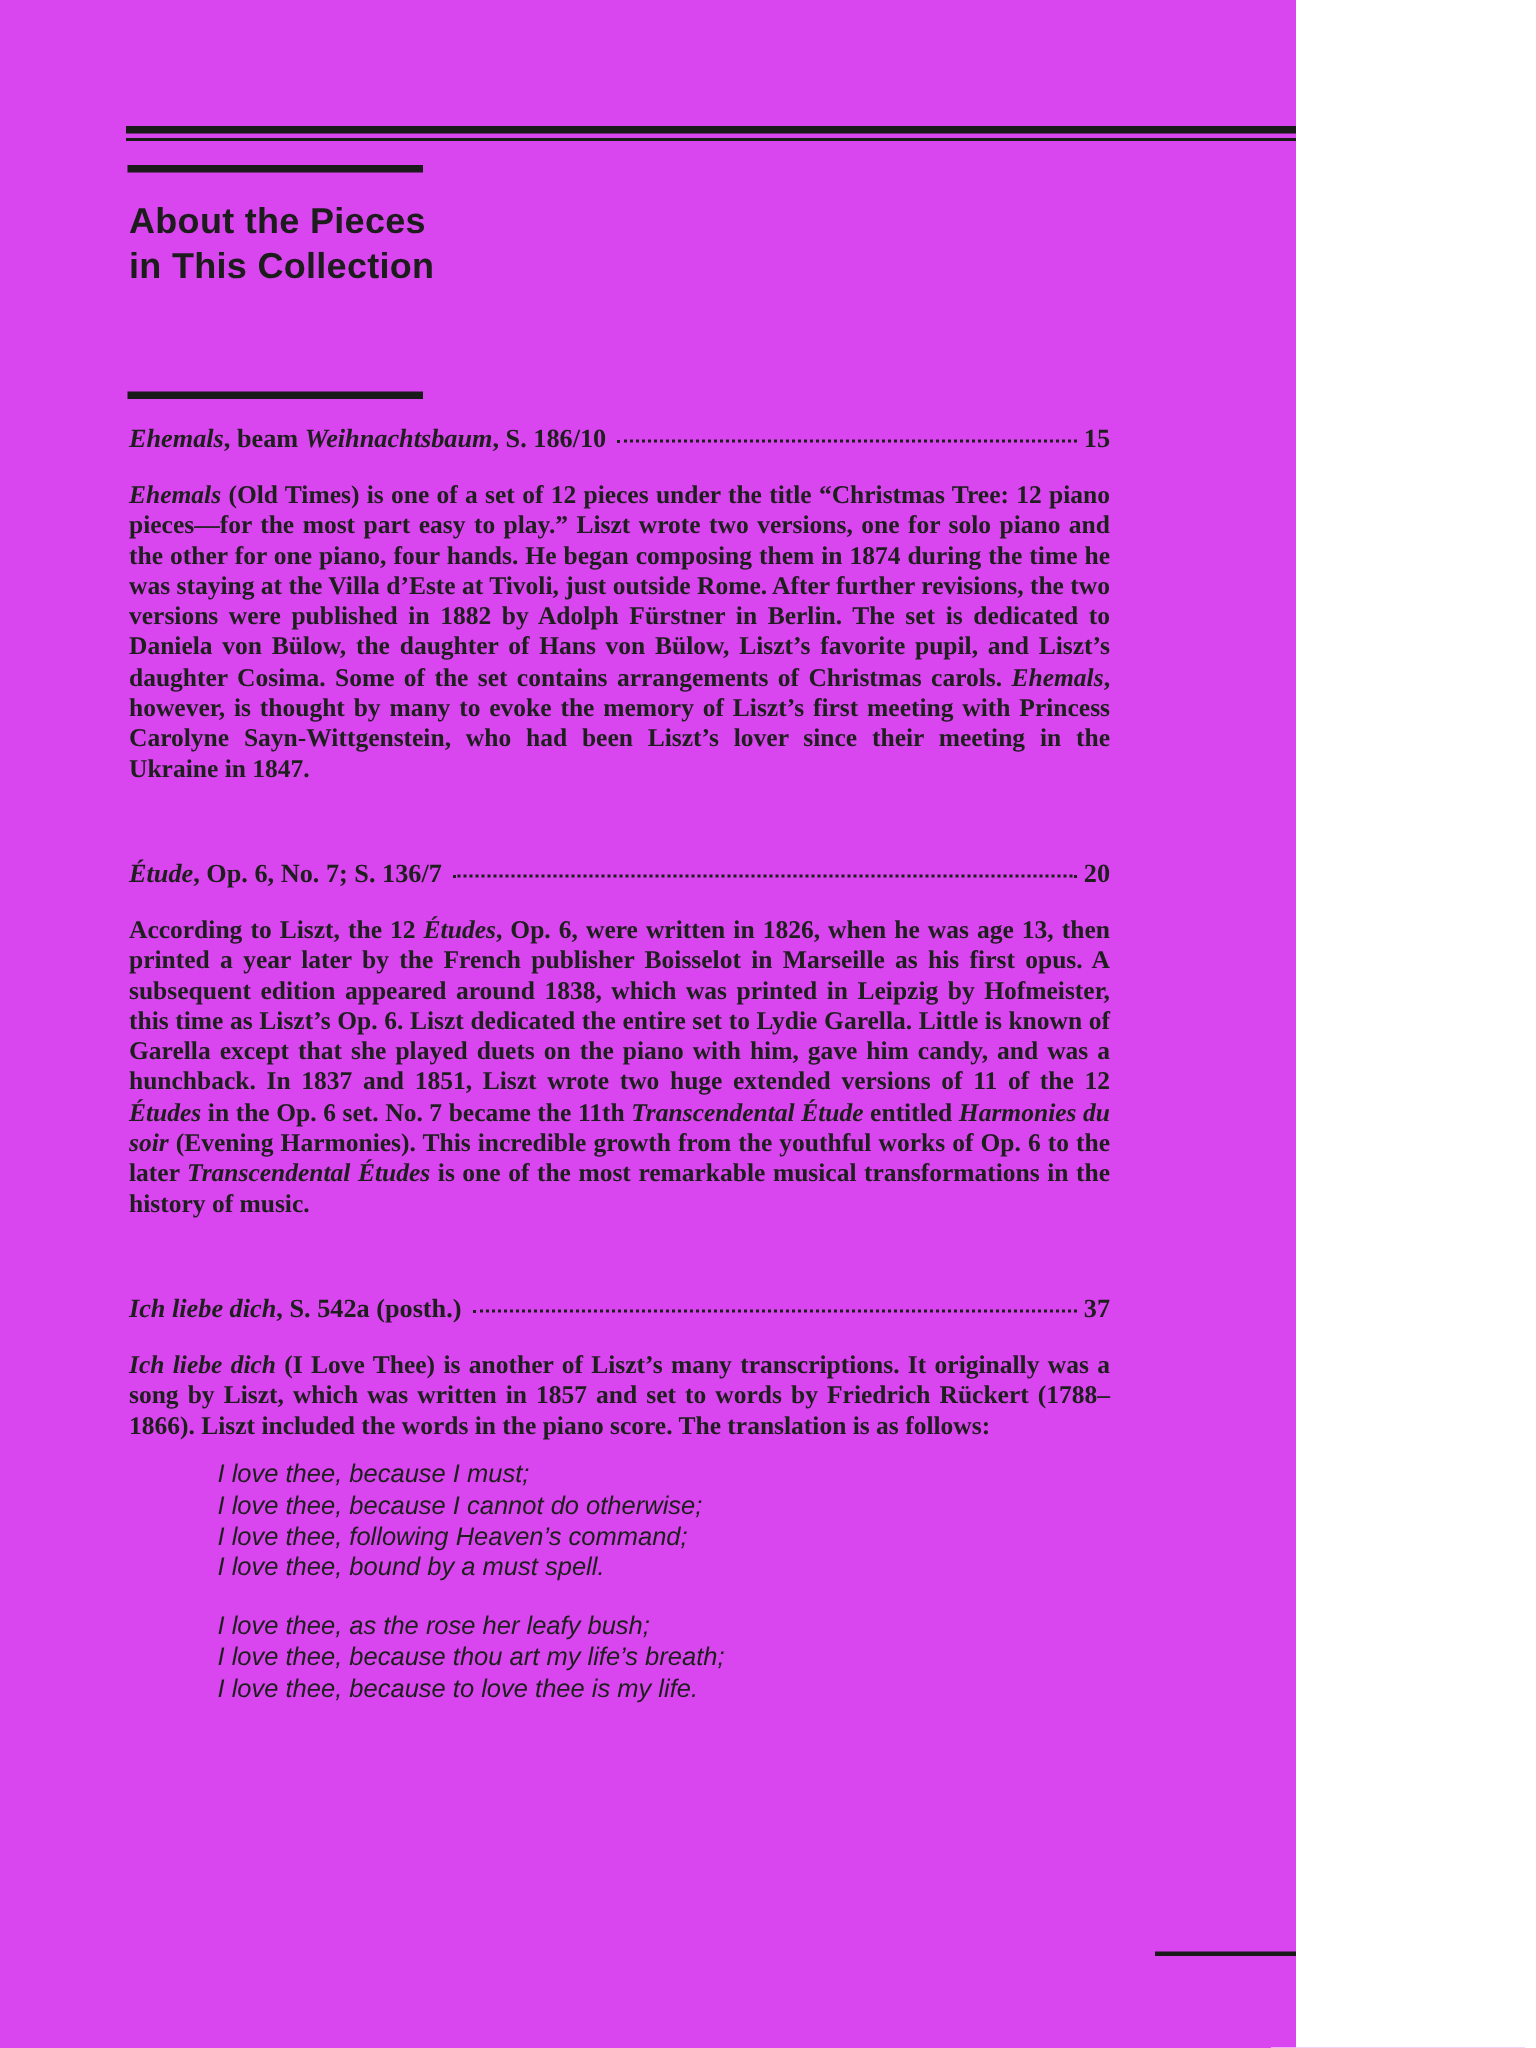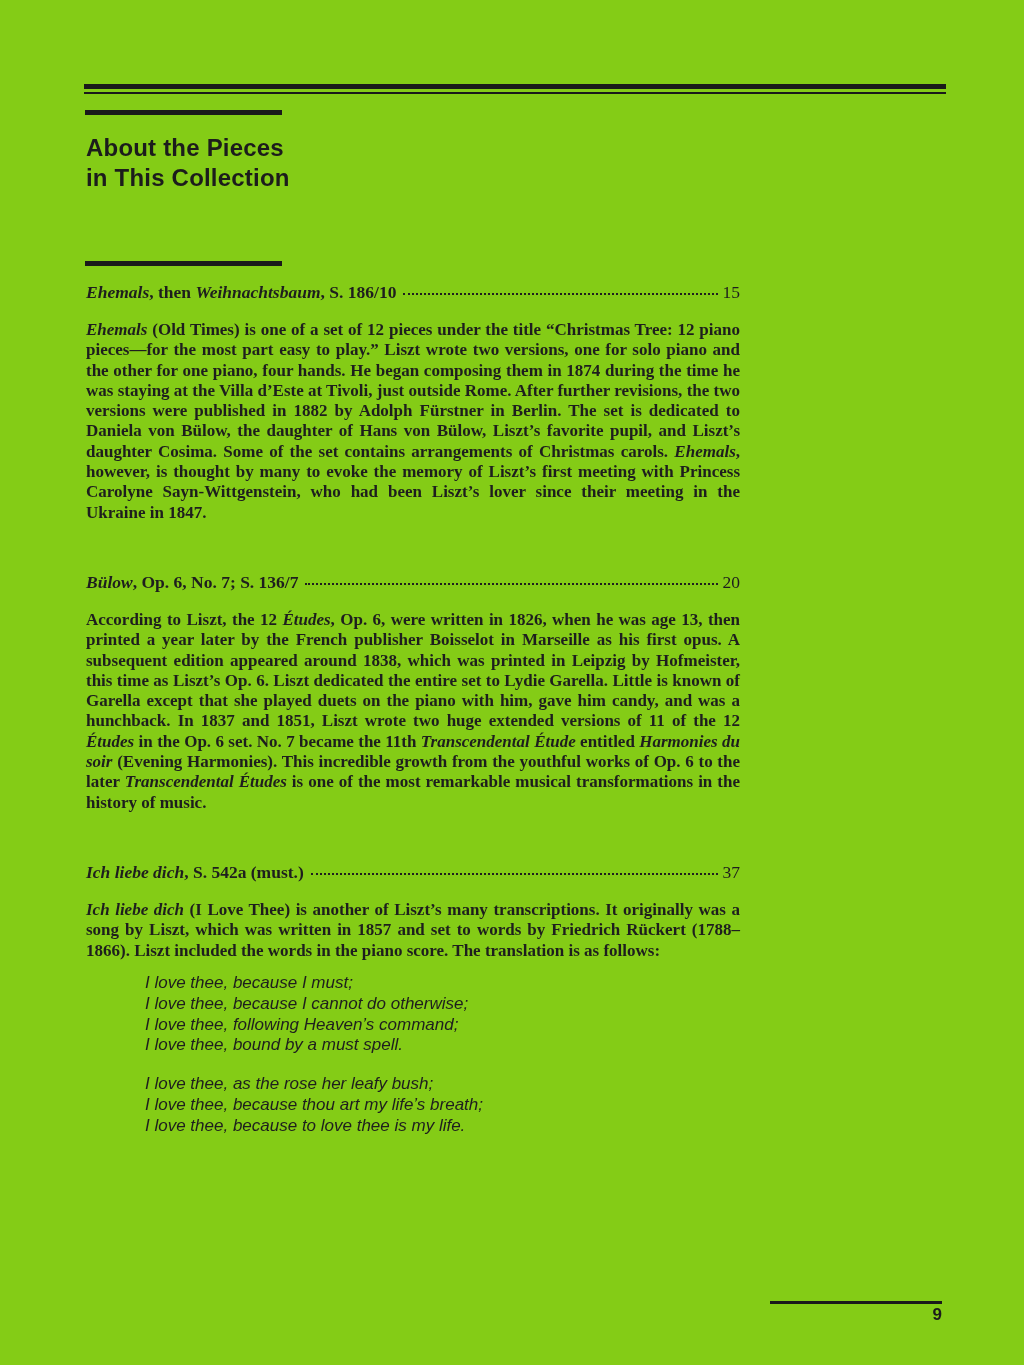--- a/index.html
+++ b/index.html
@@ -1,21 +1,21 @@
 <!DOCTYPE html>
 <html><head>
 <meta charset="utf-8">
 <style>
   * { margin: 0; padding: 0; box-sizing: border-box; }
   html, body { background: #ffffff; }
   .page {
     position: relative;
-    width: 1024px;
+    width: 864px;
     height: 1365px;
-    background: #84cc16;
+    background: #d946ef;
     color: #1e1e1e;
     overflow: hidden;
   }
   .rule { position: absolute; background: #1a1a1a; }
   .rule-top-thick { left: 84px; top: 84px; width: 862px; height: 5px; }
   .rule-top-thin  { left: 84px; top: 92px; width: 862px; height: 2px; }
   .rule-title     { left: 85px; top: 110px; width: 197px; height: 5px; }
   .rule-section   { left: 85px; top: 261px; width: 197px; height: 5px; }
   .rule-footer    { left: 770px; top: 1301px; width: 172px; height: 3px; }
 
@@ -51,21 +51,21 @@
     line-height: 22px;
     white-space: nowrap;
   }
   .leader {
     flex: 1;
     min-width: 20px;
     border-bottom: 2px dotted #1e1e1e;
     margin: 0 5px 0 7px;
     transform: translateY(-3px);
   }
-  .page-ref { font-weight: normal; text-align: center; }
+  .page-ref { font-weight: bold; text-align: center; }
 
   .body-para {
     margin-top: 17px;
     text-align: justify;
     line-height: 20.3px;
     font-weight: bold;
   }
   .it { font-style: italic; }
 
   .poem {
@@ -103,39 +103,39 @@
 
   <div class="doc-title">
     <div>About the Pieces</div>
     <div>in This Collection</div>
   </div>
 
   <div class="rule rule-section"></div>
 
   <div class="section section-1">
     <div class="toc-line">
-      <span><span class="it">Ehemals</span><span>, then </span><span class="it">Weihnachtsbaum</span><span>, S. 186/10</span></span>
+      <span><span class="it">Ehemals</span><span>, beam </span><span class="it">Weihnachtsbaum</span><span>, S. 186/10</span></span>
       <span class="leader"></span>
       <span class="page-ref">15</span>
     </div>
     <p class="body-para"><span class="it">Ehemals</span><span> (Old Times) is one of a set of 12 pieces under the title “Christmas Tree: 12 piano pieces—for the most part easy to play.” Liszt wrote two versions, one for solo piano and the other for one piano, four hands. He began composing them in 1874 during the time he was staying at the Villa d’Este at Tivoli, just outside Rome. After further revisions, the two versions were published in 1882 by Adolph Fürstner in Berlin. The set is dedicated to Daniela von Bülow, the daughter of Hans von Bülow, Liszt’s favorite pupil, and Liszt’s daughter Cosima. Some of the set contains arrangements of Christmas carols. </span><span class="it">Ehemals</span><span>, however, is thought by many to evoke the memory of Liszt’s first meeting with Princess Carolyne Sayn-Wittgenstein, who had been Liszt’s lover since their meeting in the Ukraine in 1847.</span></p>
   </div>
 
   <div class="section section-2">
     <div class="toc-line">
-      <span><span class="it">Bülow</span><span>, Op. 6, No. 7; S. 136/7</span></span>
+      <span><span class="it">Étude</span><span>, Op. 6, No. 7; S. 136/7</span></span>
       <span class="leader"></span>
       <span class="page-ref">20</span>
     </div>
     <p class="body-para"><span>According to Liszt, the 12 </span><span class="it">Études</span><span>, Op. 6, were written in 1826, when he was age 13, then printed a year later by the French publisher Boisselot in Marseille as his first opus. A subsequent edition appeared around 1838, which was printed in Leipzig by Hofmeister, this time as Liszt’s Op. 6. Liszt dedicated the entire set to Lydie Garella. Little is known of Garella except that she played duets on the piano with him, gave him candy, and was a hunchback. In 1837 and 1851, Liszt wrote two huge extended versions of 11 of the 12 </span><span class="it">Études</span><span> in the Op. 6 set. No. 7 became the 11th </span><span class="it">Transcendental Étude</span><span> entitled </span><span class="it">Harmonies du soir</span><span> (Evening Harmonies). This incredible growth from the youthful works of Op. 6 to the later </span><span class="it">Transcendental Études</span><span> is one of the most remarkable musical transformations in the history of music.</span></p>
   </div>
 
   <div class="section section-3">
     <div class="toc-line">
-      <span><span class="it">Ich liebe dich</span><span>, S. 542a (must.) </span></span>
+      <span><span class="it">Ich liebe dich</span><span>, S. 542a (posth.) </span></span>
       <span class="leader"></span>
       <span class="page-ref">37</span>
     </div>
     <p class="body-para"><span class="it">Ich liebe dich</span><span> (I Love Thee) is another of Liszt’s many transcriptions. It originally was a song by Liszt, which was written in 1857 and set to words by Friedrich Rückert (1788–1866). Liszt included the words in the piano score. The translation is as follows:</span></p>
   </div>
 
   <div class="poem">
     <div class="stanza-1">
       <div>I love thee, because I must;</div>
       <div>I love thee, because I cannot do otherwise;</div>

